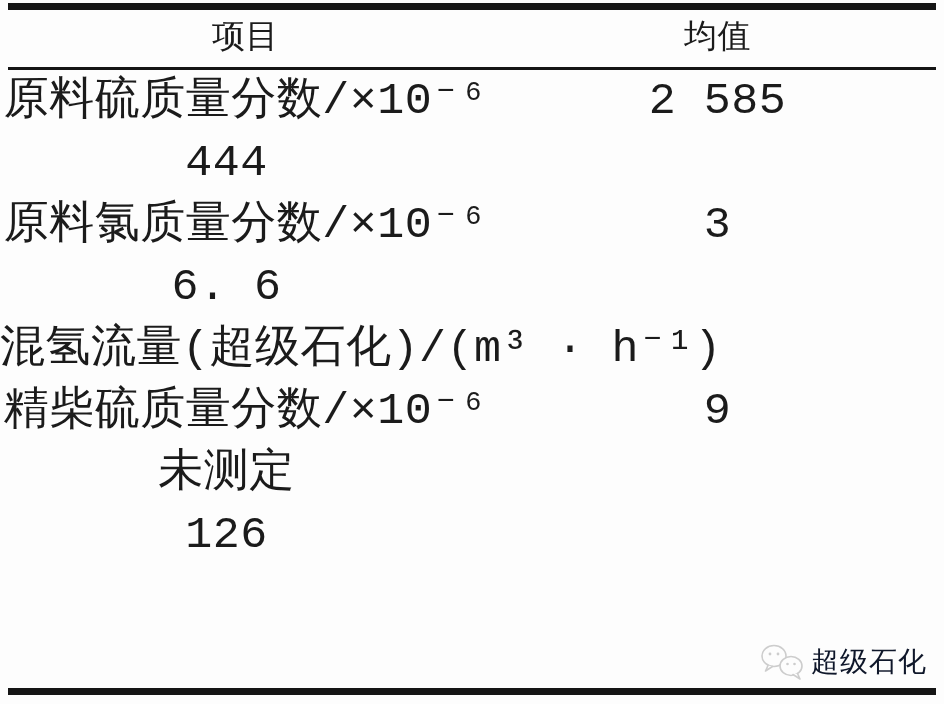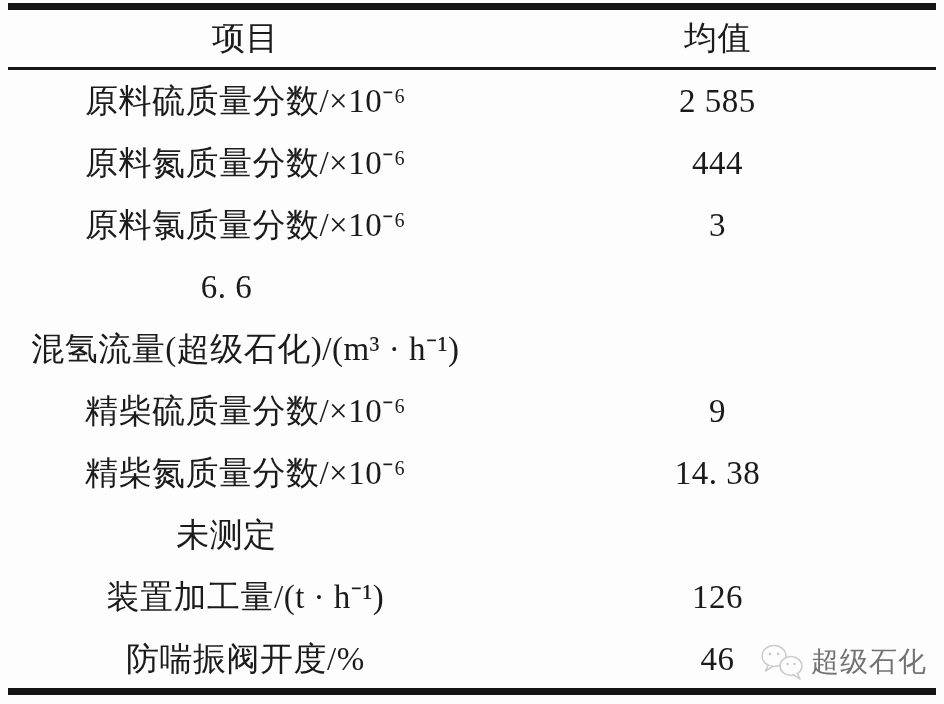--- a/index.html
+++ b/index.html
@@ -6,21 +6,21 @@
     margin: 0;
     padding: 0;
     background: #ffffff;
   }
   .page {
     position: relative;
     width: 944px;
     height: 704px;
     background: #fdfdfd;
     overflow: hidden;
-    font-family: Liberation Serif, serif;
+    font-family: Liberation Mono, monospace;
     color: #1b1b1b;
   }
   .rule {
     position: absolute;
     left: 8px;
     width: 928px;
     background: #151515;
   }
   .rule-top    { top: 3px;   height: 7px; }
   .rule-mid    { top: 67px;  height: 3px; }
@@ -41,38 +41,38 @@
     left: 0;
     width: 944px;
   }
   .row {
     height: 62px;
     display: flex;
     align-items: center;
   }
   .cell {
     text-align: center;
-    font-size: 33px;
+    font-size: 45px;
     line-height: 1;
     letter-spacing: 0.5px;
     white-space: nowrap;
   }
   .cell.item  { flex: 0 0 52%; }
   .cell.value { flex: 0 0 48%; }
   .header-row .cell { font-size: 33px; }
 
   .watermark {
     position: absolute;
     top: 641px;
     left: 760px;
     height: 42px;
     display: flex;
     align-items: center;
     gap: 5px;
-    color: #737373;
+    color: #0f172a;
     font-size: 28px;
     letter-spacing: 1px;
     white-space: nowrap;
   }
   .watermark svg { display: block; }
 </style>
 </head>
 <body>
 
 <div class="page">
@@ -85,51 +85,41 @@
   </div>
 
   <div class="rule rule-mid"></div>
 
   <div class="rows">
     <div class="row">
       <div class="cell item">原料硫质量分数/×10⁻⁶</div>
       <div class="cell value">2 585</div>
     </div>
     <div class="row">
-      <div class="cell item">原料氮质量分数/×10⁻⁶</div>
       <div class="cell value">444</div>
     </div>
     <div class="row">
       <div class="cell item">原料氯质量分数/×10⁻⁶</div>
       <div class="cell value">3</div>
     </div>
     <div class="row">
       <div class="cell value">6. 6</div>
     </div>
     <div class="row">
       <div class="cell item">混氢流量(超级石化)/(m³ · h⁻¹)</div>
     </div>
     <div class="row">
       <div class="cell item">精柴硫质量分数/×10⁻⁶</div>
       <div class="cell value">9</div>
     </div>
     <div class="row">
-      <div class="cell item">精柴氮质量分数/×10⁻⁶</div>
-      <div class="cell value">14. 38</div>
-    </div>
-    <div class="row">
       <div class="cell value">未测定</div>
     </div>
     <div class="row">
-      <div class="cell item">装置加工量/(t · h⁻¹)</div>
       <div class="cell value">126</div>
-    </div>
-    <div class="row">
-      <div class="cell item">防喘振阀开度/%</div>
-      <div class="cell value">46</div>
     </div>
   </div>
 
   <div class="rule rule-bottom"></div>
 
   <div class="watermark">
     <span>
       <svg width="46" height="38" viewBox="0 0 46 38" fill="none" stroke="#cdcdcd" stroke-width="1.6" stroke-linecap="round" stroke-linejoin="round">
         <ellipse cx="14" cy="13" rx="12" ry="10.5"></ellipse>
         <path d="M8 22.5 L5.5 28 L12.5 23.5" fill="#fdfdfd"></path>

